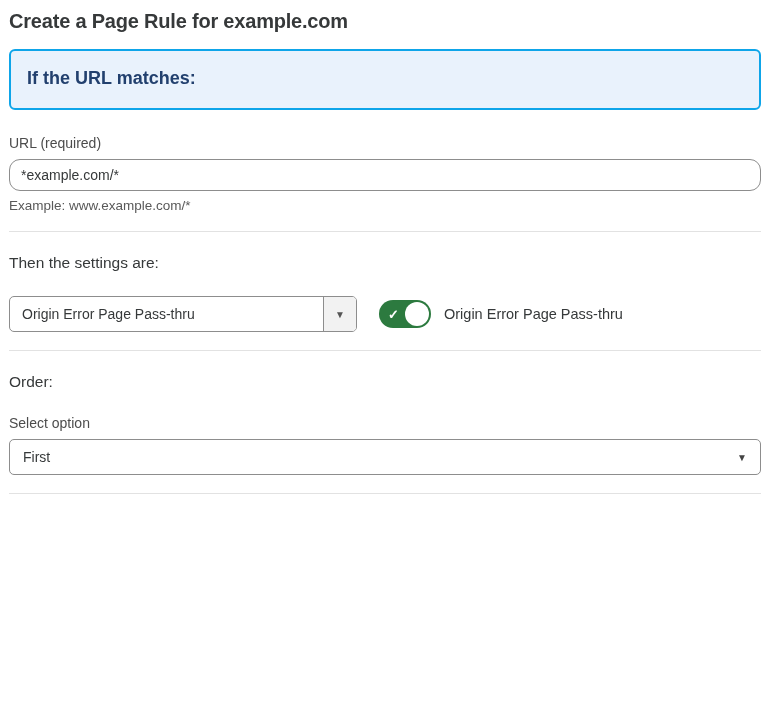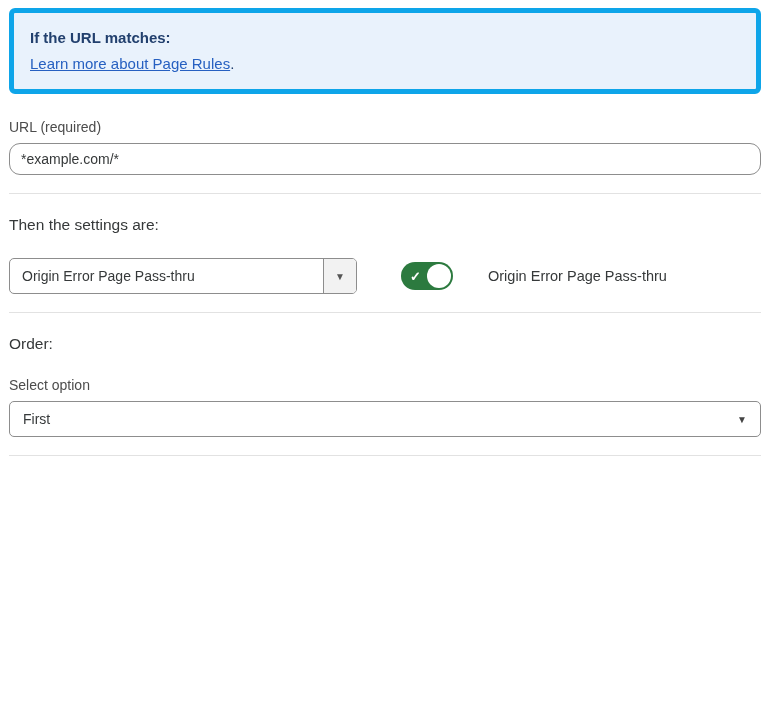--- a/index.html
+++ b/index.html
@@ -15,25 +15,25 @@
     font-size: 20px;
     font-weight: 700;
     color: #36393a;
     letter-spacing: -0.2px;
     margin: 2px 0 16px;
   }
 
   
   .info-box {
     background: #e9f2fc;
-    border: 5px solid #0ea5e9;
+    border: 2px solid #0ea5e9;
     border-radius: 6px;
     padding: 13px 16px 14px;
     color: #22406e;
-    font-size: 15px;
+    font-size: 18px;
     line-height: 1.57;
     margin-bottom: 25px;
   }
   .info-heading { font-weight: 700; margin-bottom: 2px; }
   .info-link { color: #2660c1; text-decoration: underline; cursor: pointer; }
 
   
   .field-label {
     display: block;
     font-size: 14px;
@@ -66,21 +66,21 @@
   }
 
   .section-heading {
     font-size: 15.5px;
     font-weight: 400;
     color: #36393a;
     margin-bottom: 24px;
   }
 
   
-  .picker-row { display: flex; align-items: center; gap: 22px; }
+  .picker-row { display: flex; align-items: center; }
   .combo {
     display: flex;
     width: 348px;
     height: 36px;
     border: 1px solid #8d8d8d;
     border-radius: 5px;
     overflow: hidden;
     background: #fff;
     cursor: pointer;
   }
@@ -173,28 +173,29 @@
     color: #56565c;
     line-height: 1.5;
     margin-top: 8px;
   }
 </style>
 </head>
 <body>
 
 <div class="container">
 
+  <h1 class="page-title">Create a Page Rule for example.com</h1>
 
   <div class="info-box">
     <div class="info-heading">If the URL matches:</div>
-    <div><a class="info-link">Learn more about Page Rules</a><span>.</span></div>
   </div>
 
   <label class="field-label">URL (required)</label>
   <input class="text-input" type="text" value="*example.com/*" style="">
+  <div class="hint">Example: www.example.com/*</div>
 
   <hr class="divider">
 
   <div class="section-heading">Then the settings are:</div>
 
   <div class="picker-row">
     <div class="combo">
       <div class="combo-value">Origin Error Page Pass-thru</div>
       <div class="combo-arrow">
           <span>▼</span>

